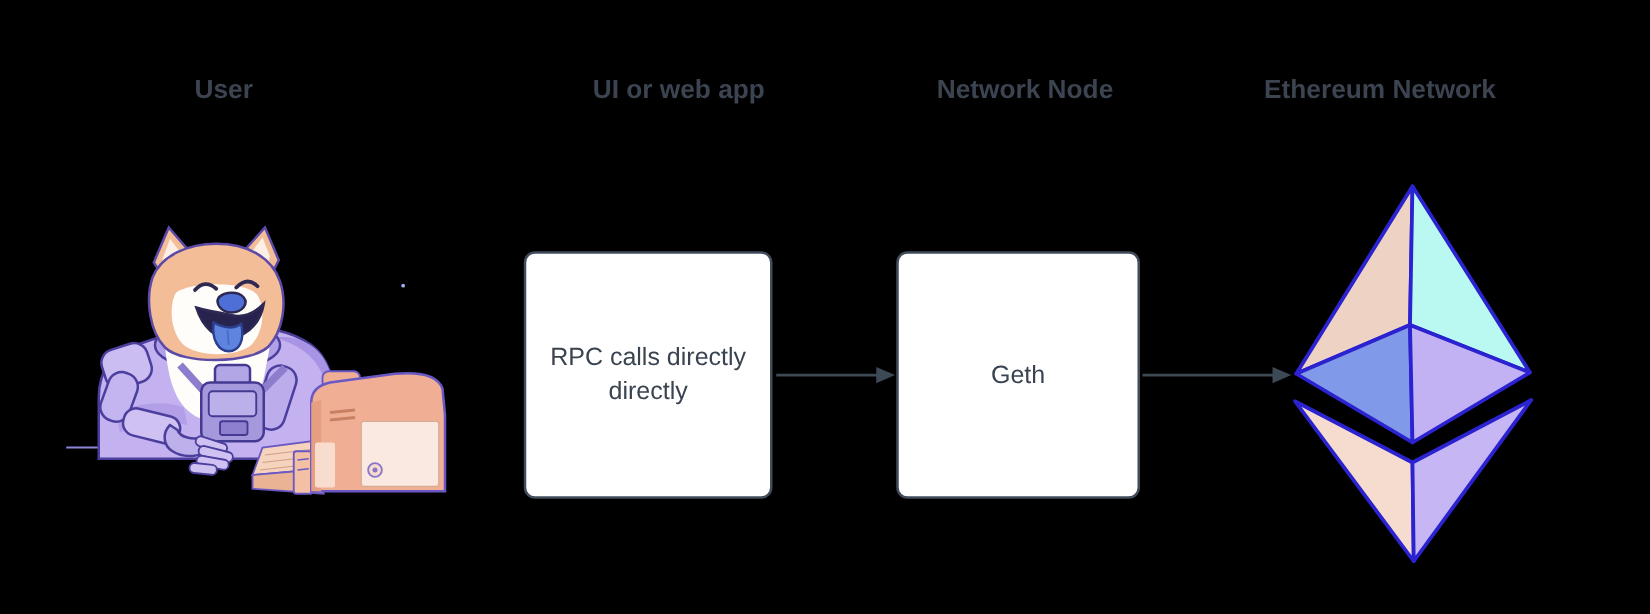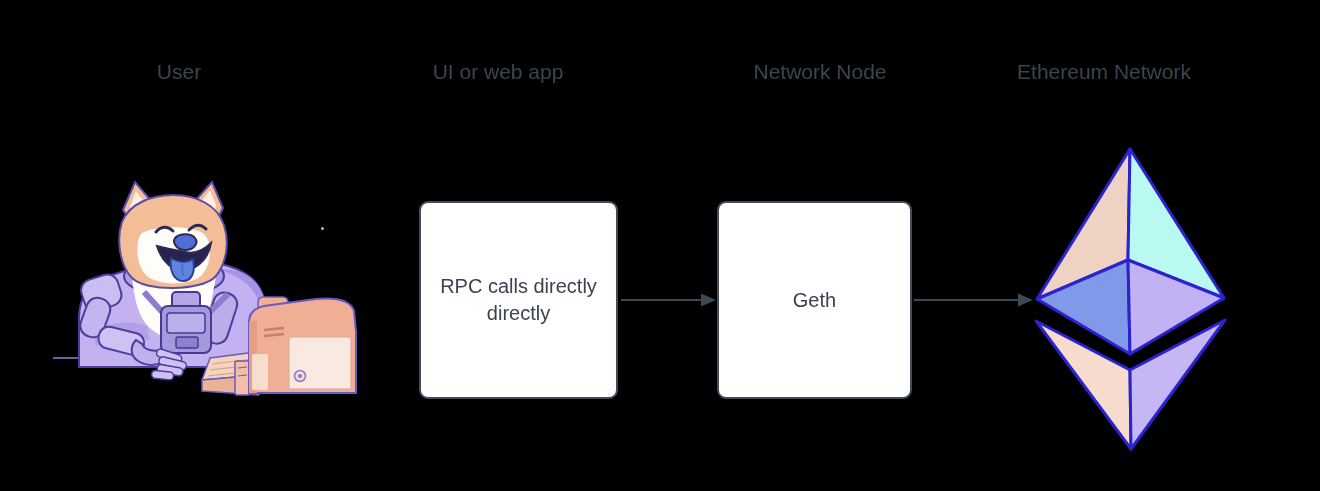--- a/index.html
+++ b/index.html
@@ -1,37 +1,37 @@
 <!DOCTYPE html>
 <html><head>
 <meta charset="utf-8">
 <style>
   html,body{margin:0;padding:0;background:#000;}
   body{width:1320px;height:491px;position:relative;overflow:hidden;
        font-family:"Liberation Sans", sans-serif;}
   .col-header{position:absolute;top:60px;transform:translateX(-50%);
-       font-weight:normal;font-size:21px;color:#3b4450;white-space:nowrap;}
+       font-weight:bold;font-size:21px;color:#3b4450;white-space:nowrap;}
   .node-box{position:absolute;top:201px;height:198px;background:#ffffff;
        border:2px solid #424d5b;border-radius:9px;box-sizing:border-box;
        display:flex;flex-direction:column;align-items:center;justify-content:center;
        text-align:center;color:#3a4350;font-size:20px;line-height:27px;}
   #node-webapp{left:419px;width:199px;}
   #node-geth{left:717px;width:195px;}
   .overlay{position:absolute;left:0;top:0;}
   #eth-logo{position:absolute;left:1020px;top:140px;}
   #doge{position:absolute;left:52px;top:180px;}
   #sparkle{position:absolute;left:321px;top:227px;width:3px;height:3px;
        border-radius:50%;background:#9db4f4;}
   .eth-face{stroke:#2b22d0;stroke-width:3;stroke-linejoin:round;}
 </style>
 </head>
 <body>
 
 <div class="col-header" style="left:179px">User</div>
-<div class="col-header" style="left:498px">UI or web app</div>
+<div class="col-header" style="left:543px">UI or web app</div>
 <div class="col-header" style="left:820px">Network Node</div>
 <div class="col-header" style="left:1104px">Ethereum Network</div>
 
 <svg id="doge" width="310" height="218" viewBox="0 0 310 218">
 
   <line x1="1" y1="178" x2="52" y2="178" stroke-width="1.5" stroke="#8d85d8"></line>
 
   <path d="M 27,187 L 27,138 C 27,114 40,101 60,95 C 82,87 102,82 124,81 L 152,81 C 177,84 196,92 205,104 C 215,117 219,140 218,187 Z" stroke="#4b3e9c" stroke-width="2" fill="#c3b2ef"></path>
   <path d="M 168,90 C 192,97 204,110 208,126 L 210,187 L 218,187 C 219,140 215,117 205,104 C 197,94 184,88 168,90 Z" fill="#a893e4"></path>
   <path d="M 40,150 C 60,142 80,140 95,146 L 98,160 C 80,156 60,158 44,166 Z" fill="#ab97e6" opacity="0.7"></path>

